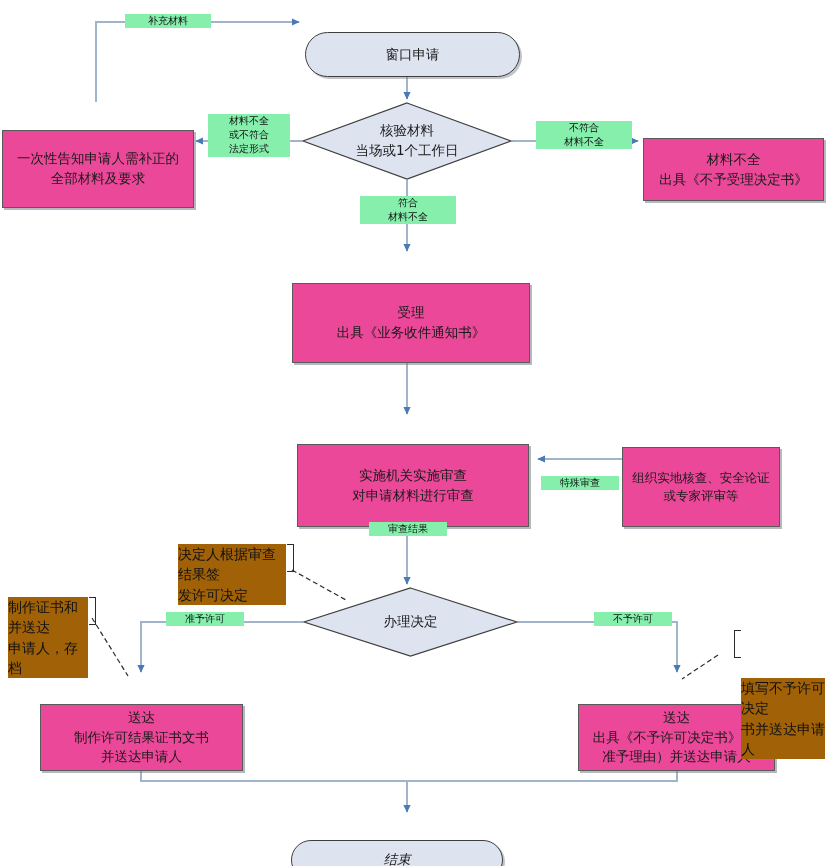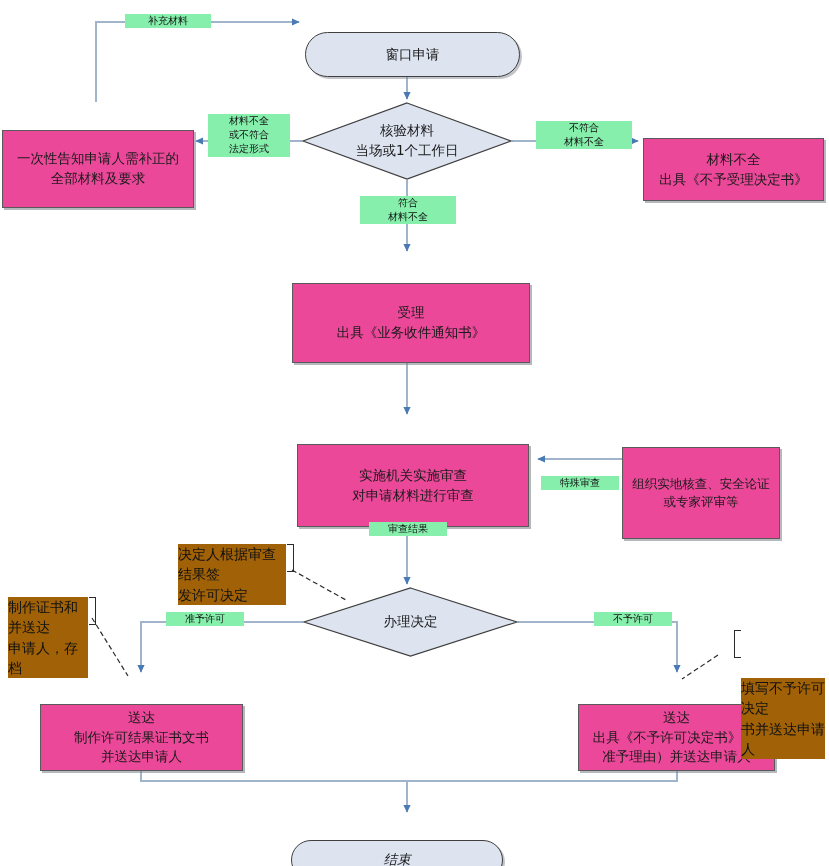--- a/index.html
+++ b/index.html
@@ -169,21 +169,21 @@
   <div class="node box" style="left:297px; top:416px; width:232px; height:83px;">
     <span class="txt f13">实施机关实施审查
 对申请材料进行审查</span>
   </div>
 
   <div class="node box" style="left:292px; top:255px; width:238px; height:80px;">
     <span class="txt f13">受理
 出具《业务收件通知书》</span>
   </div>
 
-  <div class="node box" style="left:622px; top:419px; width:158px; height:92px;">
+  <div class="node box" style="left:622px; top:419px; width:158px; height:80px;">
     <span class="txt f12">组织实地核查、安全论证
 或专家评审等</span>
   </div>
 
   <div class="diamond-wrap" style="left:303px; top:587px; width:215px; height:70px;">
     <svg width="215" height="70" viewBox="0 0 215 70" xmlns="http://www.w3.org/2000/svg">
       <polygon points="107.5,1 214,35 107.5,69 1,35" fill="#dde4f0" stroke="#3f3f3f" stroke-width="1.2"></polygon>
     </svg>
     <div class="diamond-label">办理决定</div>
   </div>

